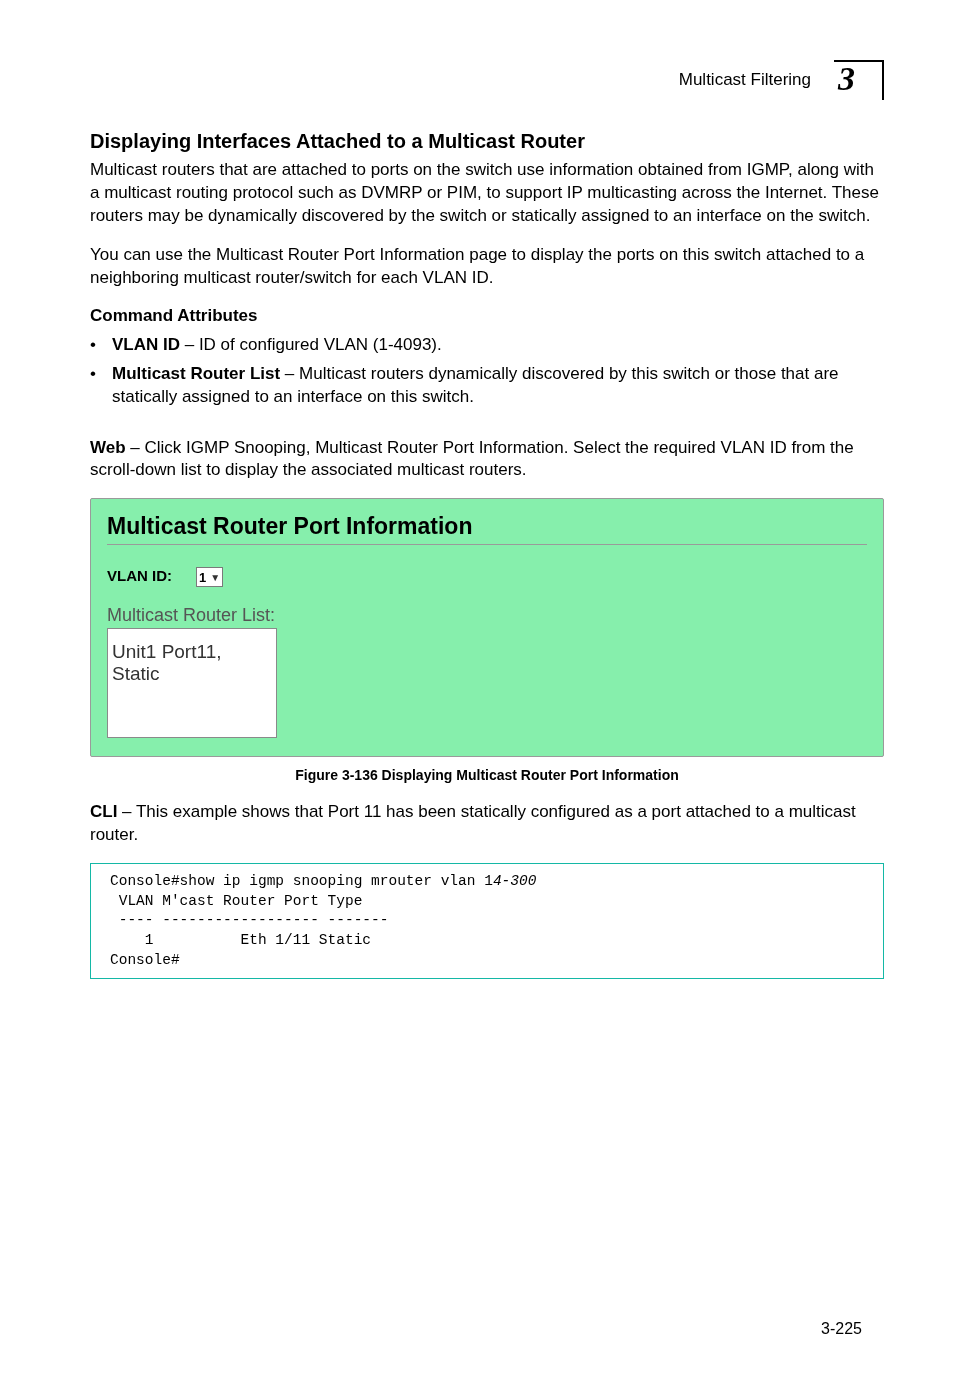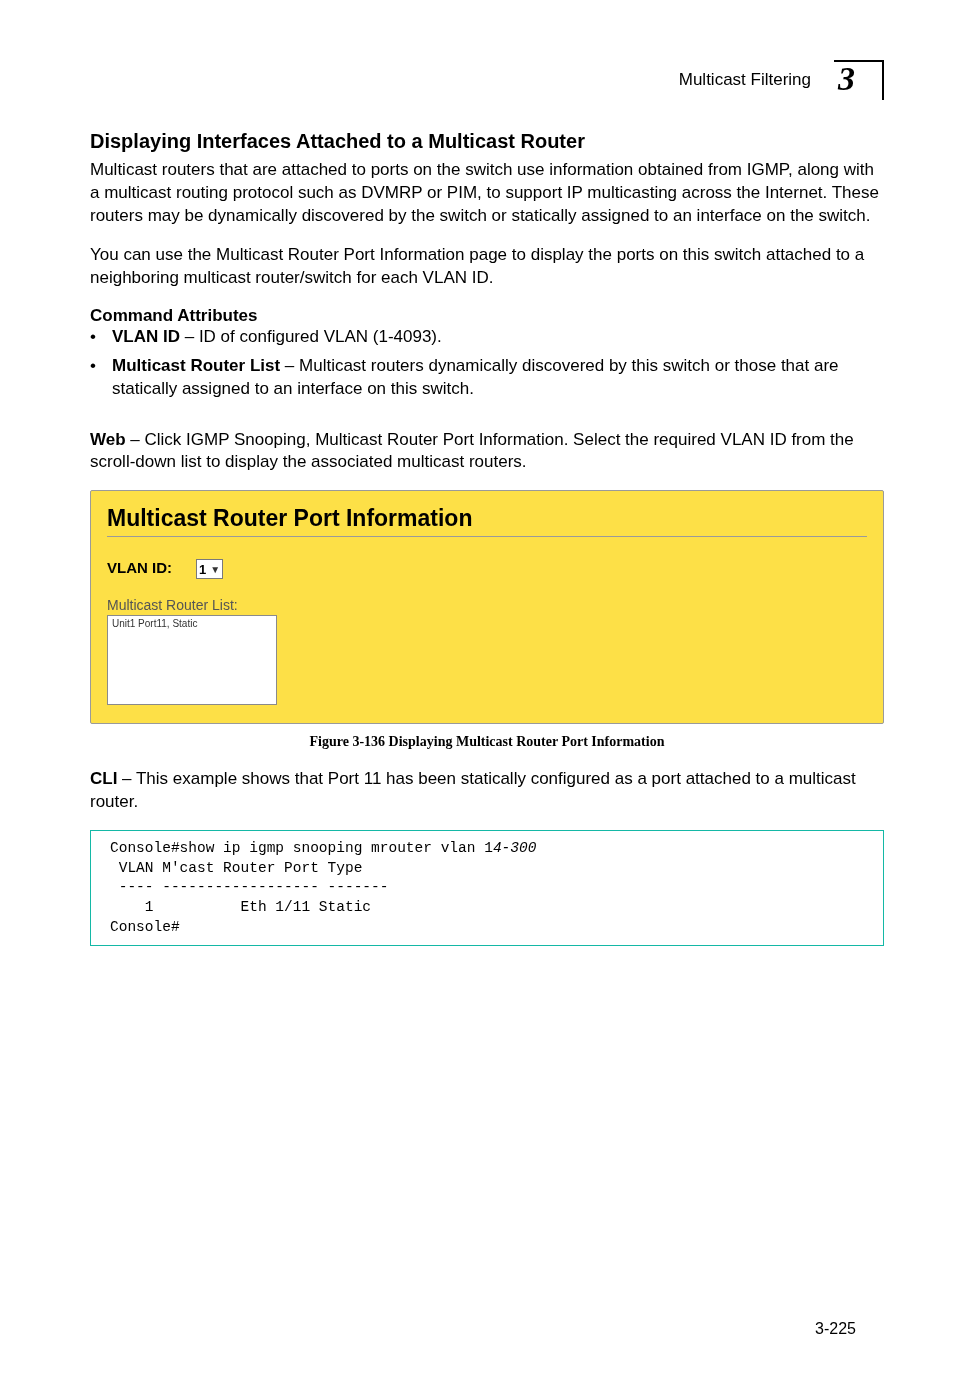--- a/index.html
+++ b/index.html
@@ -7,41 +7,41 @@
   .page { padding: 60px 70px 40px 90px; position: relative; height: 100%; }
   .running-head { display: flex; justify-content: flex-end; align-items: center; gap: 23px; margin-bottom: 30px; }
   .running-head-text { font-size: 17px; }
   .badge-wrap { position: relative; width: 50px; height: 40px; }
   .badge-wrap .top-line { position: absolute; top: 0; right: 0; width: 50px; height: 2px; background: #000; }
   .badge-wrap .right-line { position: absolute; top: 0; right: 0; width: 2px; height: 40px; background: #000; }
   .badge-wrap .num { position: absolute; top: 0; left: 4px; font-family: Georgia, 'Times New Roman', serif; font-weight: 900; font-size: 34px; font-style: italic; }
 
   h2.section-title { font-size: 20px; font-weight: bold; margin-bottom: 6px; }
   p.body { font-size: 17px; line-height: 1.35; margin-bottom: 16px; }
-  h3.cmd-attr { font-size: 17px; font-weight: bold; }
+  h3.cmd-attr { font-size: 17px; font-weight: bold; margin-bottom: 8px; }
   ul.bullets { list-style: none; margin-bottom: 28px; }
   ul.bullets li { font-size: 17px; line-height: 1.35; margin-bottom: 6px; padding-left: 22px; text-indent: -22px; }
   ul.bullets li .dot { display: inline-block; width: 22px; text-indent: 0; }
   .bold { font-weight: bold; }
 
-  .screenshot-box { border: 1px solid #9a9a9a; border-radius: 2px; padding: 14px 16px 18px 16px; margin: 12px 0 10px 0; background: #fde047; }
+  .screenshot-box { border: 1px solid #9a9a9a; border-radius: 2px; padding: 14px 16px 18px 16px; margin: 12px 0 10px 0; background: #86efac; }
   .screenshot-title { font-family: Arial, sans-serif; font-size: 23px; font-weight: bold; margin-bottom: 4px; }
   .screenshot-hr { border: none; border-top: 1px solid #9a9a9a; margin-bottom: 22px; }
   .vlan-row { font-size: 15px; font-weight: bold; margin-bottom: 18px; display: flex; align-items: flex-start; gap: 24px; }
   .vlan-select { border: 1px solid #7a7a7a; background: #fff; font-size: 13px; height: 20px; padding: 0 2px; display: inline-flex; align-items: center; gap: 4px; }
   .vlan-select .caret { font-size: 10px; color: #333; }
-  .mr-label { font-size: 14px; color: #555; margin-bottom: 2px; }
-  .mr-list { border: 1px solid #8a8a8a; width: 170px; height: 90px; padding: 2px 4px; font-size: 10px; color: #333; background: #fff; }
+  .mr-label { font-size: 18px; color: #555; margin-bottom: 2px; }
+  .mr-list { border: 1px solid #8a8a8a; width: 170px; height: 110px; padding: 12px 4px; font-size: 19px; color: #333; background: #fff; }
 
-  .fig-caption { text-align: center; font-size: 14px; font-weight: bold; margin: 8px 0 18px 0; font-family: Liberation Serif, serif; }
+  .fig-caption { text-align: center; font-size: 14px; font-weight: bold; margin: 8px 0 18px 0; }
 
   .code-box { border: 1px solid #14b8a6; padding: 8px 19px; font-family: "Courier New", monospace; font-size: 14.5px; line-height: 1.35; white-space: pre; margin-top: 6px; }
   .code-box .italic { font-style: italic; }
 
-  .page-num { position: absolute; bottom: 50px; right: 98px; font-size: 16px; }
+  .page-num { position: absolute; bottom: 50px; right: 92px; font-size: 16px; }
 </style>
 </head>
 <body>
 
 <div class="page">
 
   <div class="running-head">
     <span class="running-head-text">Multicast Filtering</span>
     <div class="badge-wrap">
       <div class="top-line"></div>

